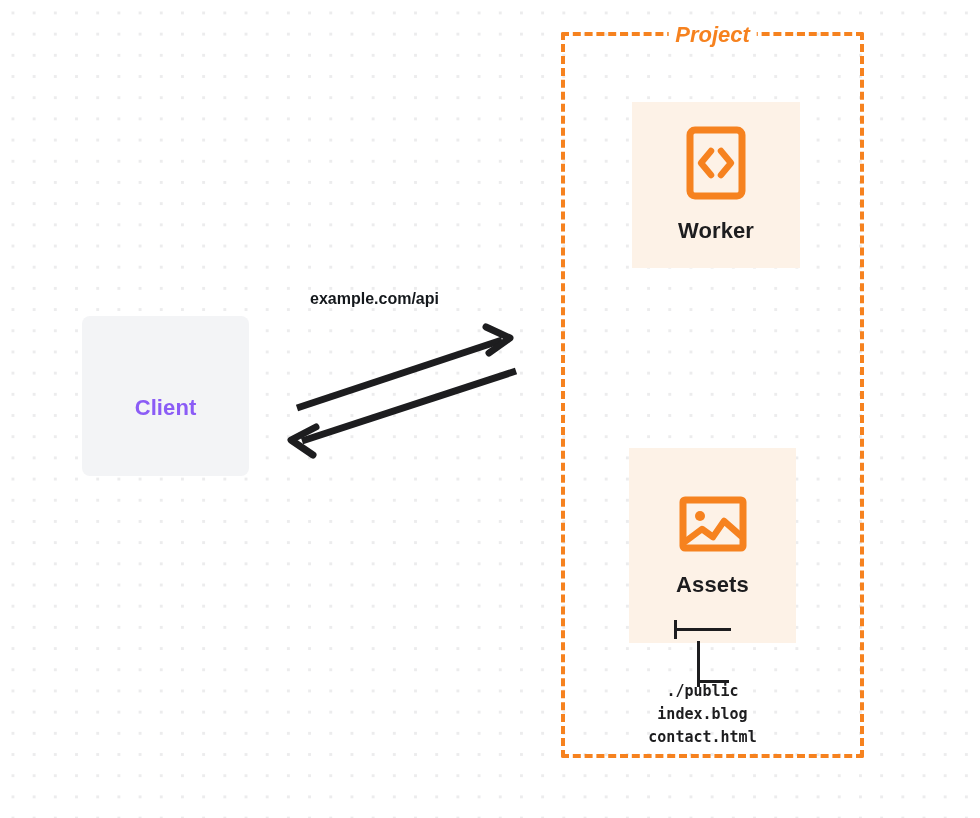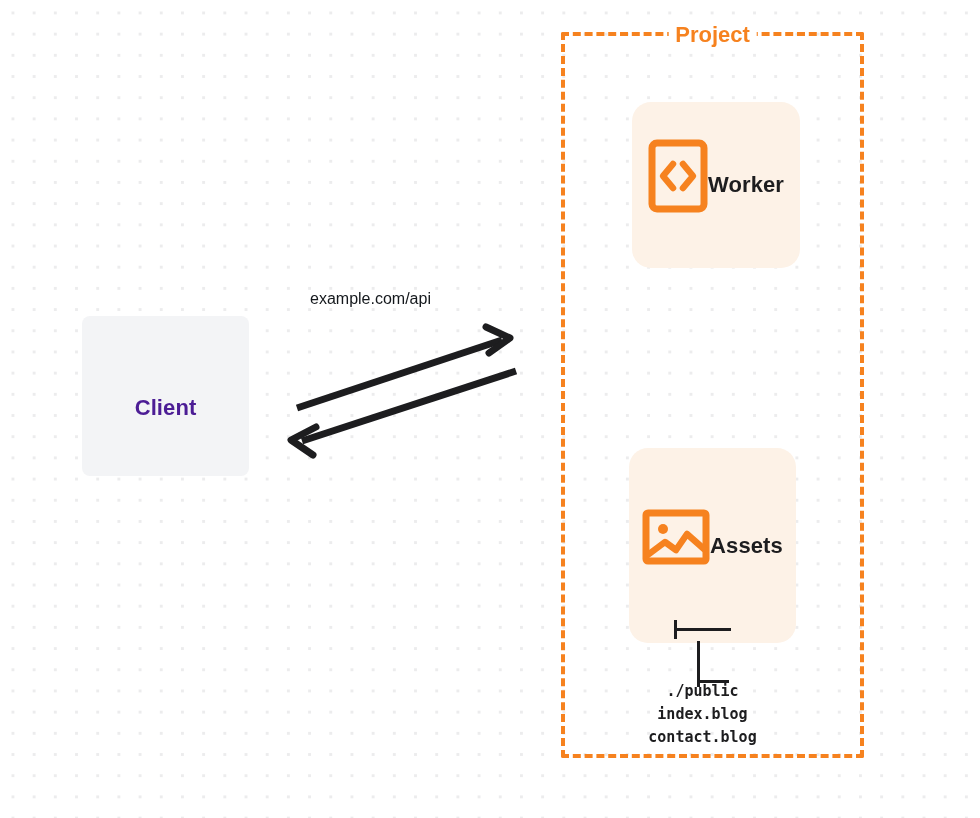--- a/index.html
+++ b/index.html
@@ -32,56 +32,57 @@
     height: 160px;
     background: #f3f4f6;
     border-radius: 8px;
     display: flex;
     align-items: center;
     justify-content: center;
   }
   .client-label {
     font-size: 22px;
     font-weight: 700;
-    color: #4c1d95;
+    color: #8b5cf6;
     letter-spacing: 0.1px;
     margin-top: 24px;
   }
 
   
   .project-group {
     position: absolute;
     left: 561px;
     top: 32px;
     width: 303px;
     height: 726px;
     border: 4px dashed #f6821f;
     border-radius: 2px;
     box-sizing: border-box;
+    font-style: italic;
   }
   .project-title {
     position: absolute;
     left: 50%;
     top: -14px;
     transform: translateX(-50%);
     background: #ffffff;
     padding: 0 7px;
     font-size: 22px;
     font-weight: 700;
     color: #f6821f;
     white-space: nowrap;
   }
 
   
   .card {
     position: absolute;
     background: #fdf2e7;
-    border-radius: 19px;
+    border-radius: 0;
     display: flex;
-    flex-direction: row;
+    flex-direction: column;
     align-items: center;
     justify-content: center;
   }
   .card-worker {
     left: 632px;
     top: 102px;
     width: 168px;
     height: 166px;
   }
   .card-assets {
@@ -108,21 +109,21 @@
     top: 0;
     width: 980px;
     height: 818px;
     pointer-events: none;
   }
   .edge-label {
     position: absolute;
     left: 310px;
     top: 290px;
     font-size: 16px;
-    font-weight: 400;
+    font-weight: 700;
     color: #14181c;
     white-space: nowrap;
     text-align: right;
   }
 
   
   .file-tree {
     position: absolute;
     left: 605px;
     top: 618px;
@@ -227,18 +228,18 @@
       </span>
       <span class="tree-name">index.blog</span>
     </div>
 
 
     <div class="tree-row">
       <span class="tree-branch">
         <span class="tick-v" style="left:25px; top:-23px; width:3px; height:46px;"></span>
         <span class="tick-h" style="left:28px; top:16px; width:29px; height:3px;"></span>
       </span>
-      <span class="tree-name">contact.blog</span>
+      <span class="tree-name">contact.html</span>
     </div>
 
   </div>
 
 </div>
 
 </body></html>

